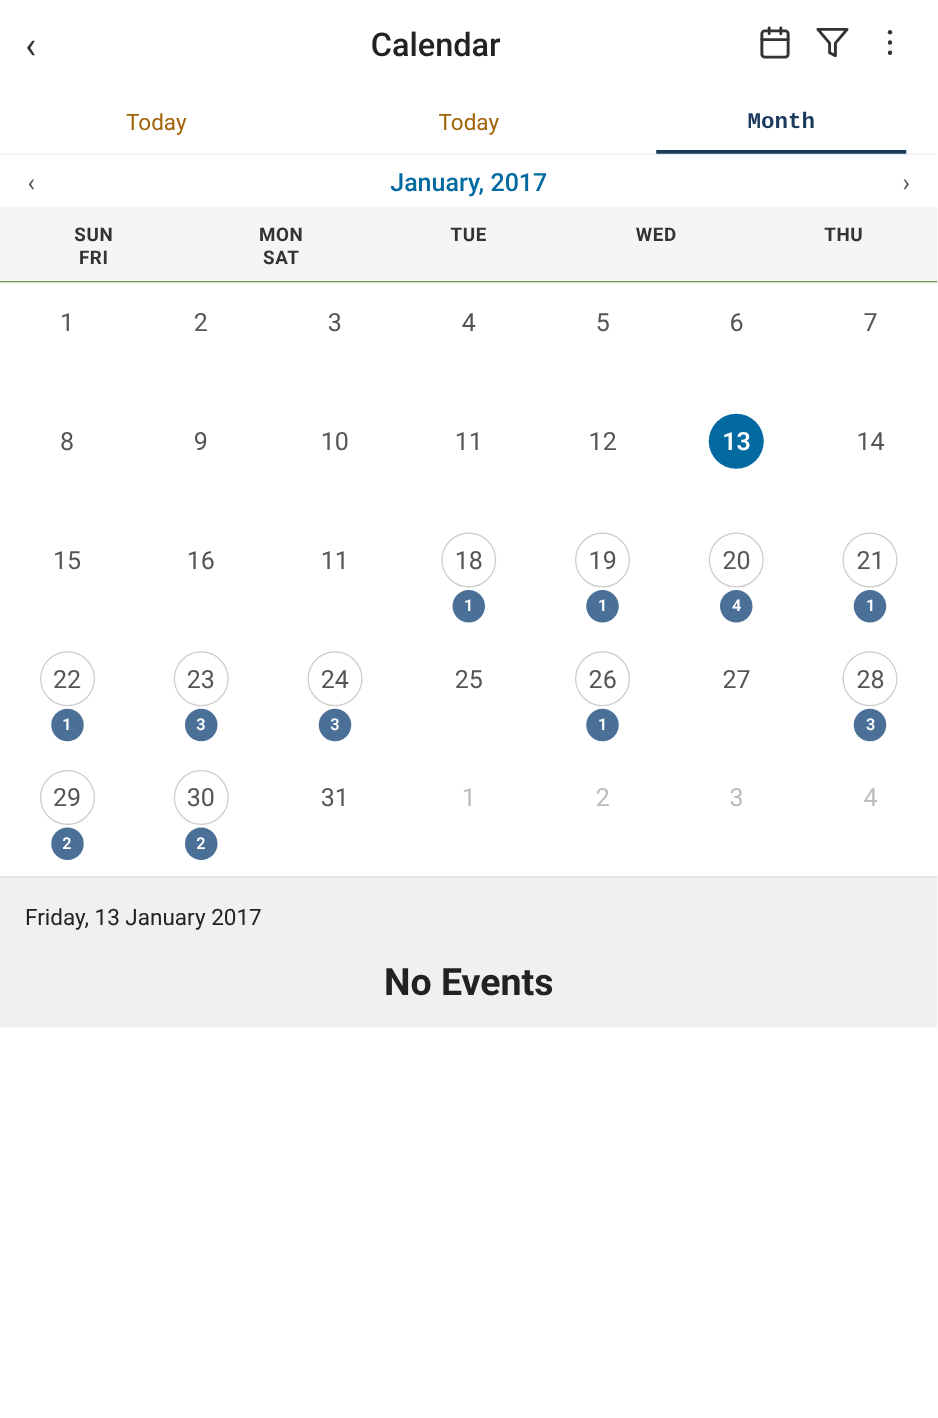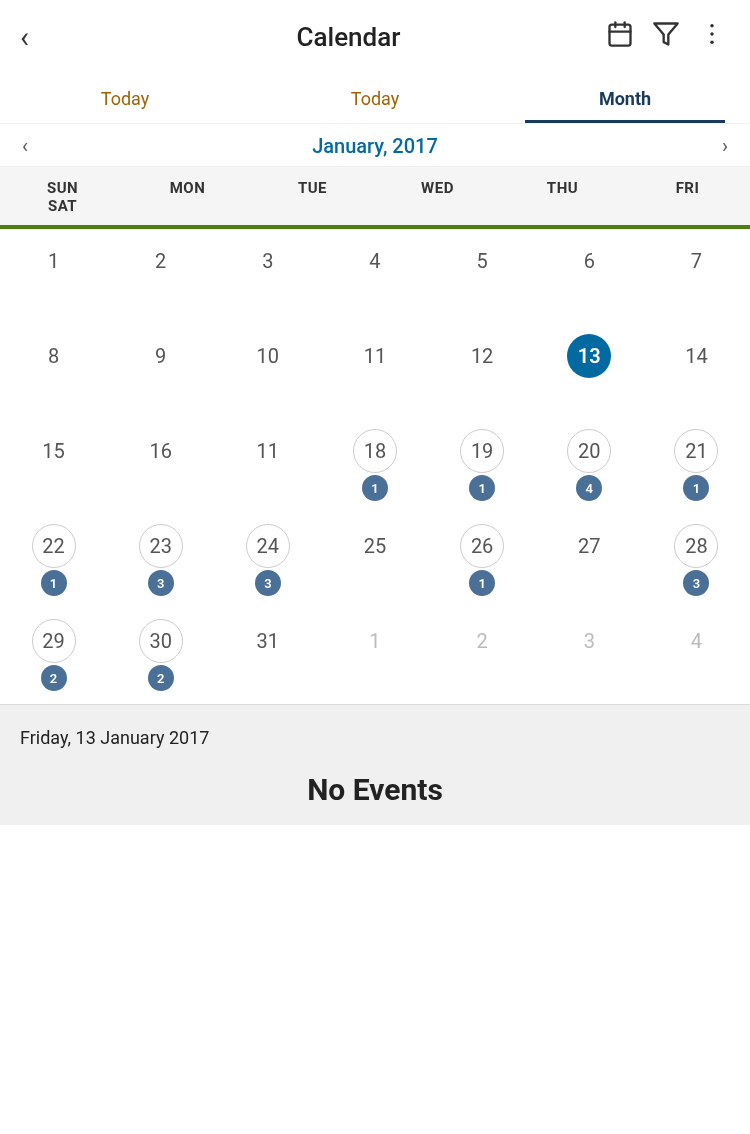--- a/index.html
+++ b/index.html
@@ -56,20 +56,21 @@
       text-align: center;
       padding: 16px 0 14px;
       font-size: 18px;
       color: #a16207;
       cursor: pointer;
       position: relative;
     }
     .tab.active {
       color: #1a3a5c;
       font-weight: 700;
+      font-family: Liberation Mono, monospace;
     }
     .tab.active::after {
       content: '';
       position: absolute;
       bottom: 0;
       left: 10%;
       width: 80%;
       height: 3px;
       background: #1a3a5c;
     }
@@ -95,24 +96,24 @@
       color: #555;
       cursor: pointer;
       padding: 4px 12px;
     }
     .month-nav-arrow.left { left: 10px; }
     .month-nav-arrow.right { right: 10px; }
 
     
     .weekdays {
       display: grid;
-      grid-template-columns: repeat(6, 1fr);
+      grid-template-columns: repeat(5, 1fr);
       background: #f5f5f5;
       padding: 12px 0 10px;
-      border-bottom: 4px solid #4d7c0f;
+      border-bottom: 1px solid #4d7c0f;
     }
     .weekday {
       text-align: center;
       font-size: 15px;
       font-weight: 700;
       color: #333;
       letter-spacing: 0.5px;
     }
 
     

